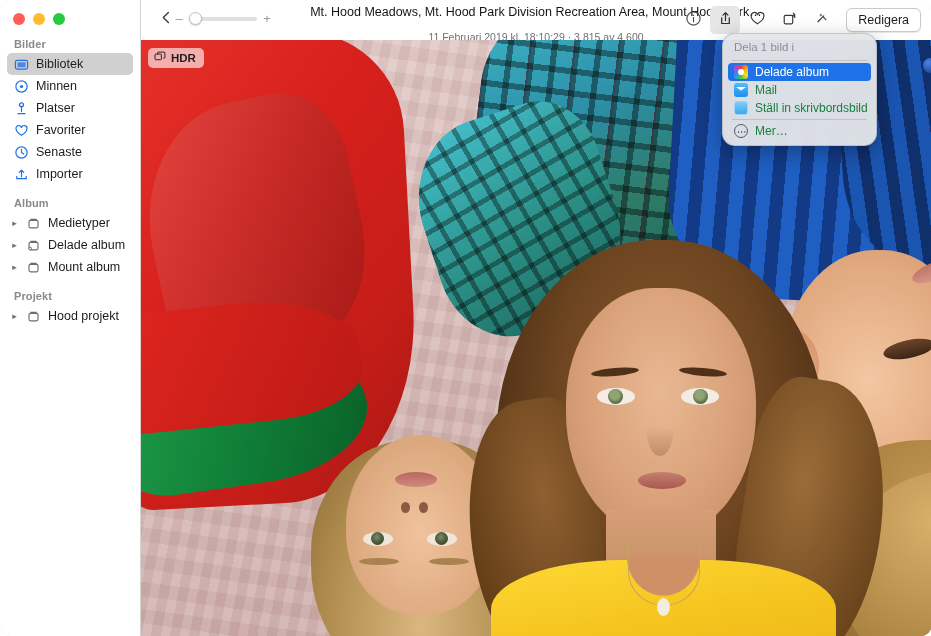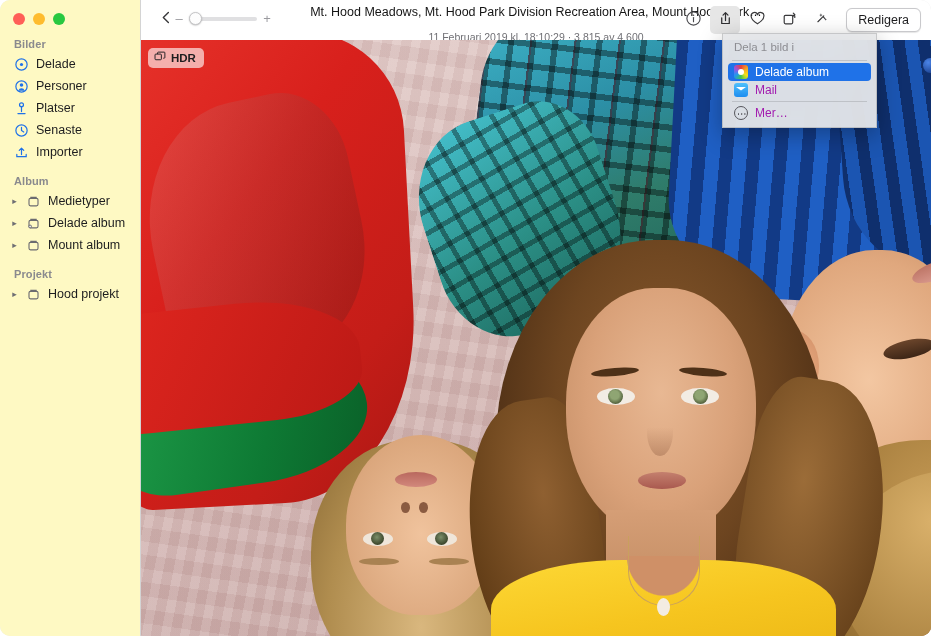--- a/index.html
+++ b/index.html
@@ -14,21 +14,21 @@
     width: 931px; height: 636px;
     border-radius: 10px;
     overflow: hidden;
     background: #e9e9e9;
   }
 
   
   #sidebar {
     position: absolute; left: 0; top: 0;
     width: 141px; height: 636px;
-    background: #fef9c3;
+    background: #ffffff;
     border-right: 1px solid #d4d4d4;
   }
   #traffic { position: absolute; left: 13px; top: 13px; display: flex; gap: 8px; }
   .light { width: 12px; height: 12px; border-radius: 50%; }
   .l-red { background: #ff5f57; }
   .l-yellow { background: #febc2e; }
   .l-green { background: #28c840; }
 
   .sb-section {
     font-size: 11px; color: #8a8a8e; font-weight: 600;
@@ -340,36 +340,36 @@
     backdrop-filter: blur(6px);
   }
 
   
   #share-menu {
     position: absolute; left: 722px; top: 33px;
     width: 155px;
     background: rgba(233,233,233,.93);
     backdrop-filter: blur(22px);
     border: .5px solid rgba(0,0,0,.14);
-    border-radius: 0;
+    border-radius: 13px;
     box-shadow: 0 7px 22px rgba(0,0,0,.30);
     padding: 5px 0 5px 0;
   }
   #menu-header {
     font-size: 11.5px; color: #8d8d92;
     padding: 2px 0 5px 11px;
   }
   .menu-sep {
     height: 1px; background: rgba(0,0,0,.13); margin: 2px 9px;
   }
   .menu-item {
     display: flex; align-items: center; gap: 7px;
     height: 18px; margin: 0 5px; padding-left: 6px;
     border-radius: 4px;
-    font-size: 12px; color: #a21caf;
+    font-size: 12px; color: #15803d;
     white-space: nowrap;
   }
   .menu-item.highlight { background: #1f72e8; color: #ffffff; }
   .mi-ico {
     width: 14px; height: 14px; flex: 0 0 14px;
     border-radius: 3px; display: block;
   }
   .ico-shared {
     background:
       conic-gradient(from 0deg, #e8403a, #f5a623, #f7e018, #43c552, #2196f3, #9b51e0, #e8403a);
@@ -446,52 +446,59 @@
     <div id="traffic">
       <div class="light l-red"></div>
       <div class="light l-yellow"></div>
       <div class="light l-green"></div>
     </div>
 
     <div id="sb-scroll">
 
       <div class="sb-section">Bilder</div>
 
+      <div class="sb-row selected">
+        <span class="sb-ico">
+          <svg viewBox="0 0 16 16" width="15" height="15">
+              <rect x="1.5" y="3.5" width="13" height="9.5" rx="2" fill="none" stroke="#1f72e8" stroke-width="1.3"></rect>
+              <rect x="3.6" y="5.6" width="8.8" height="5.4" rx="1" fill="#1f72e8" opacity=".75"></rect>
+            </svg>
+        </span>
+        <span>Bibliotek</span>
+      </div>
 
       <div class="sb-row">
         <span class="sb-ico">
           <svg viewBox="0 0 16 16" width="15" height="15">
               <circle cx="8" cy="8" r="6" fill="none" stroke="#1f72e8" stroke-width="1.3"></circle>
               <circle cx="8" cy="8" r="1.7" fill="#1f72e8"></circle>
             </svg>
         </span>
-        <span>Delade</span>
-      </div>
-
-      <div class="sb-row">
-        <span class="sb-ico">
-          <svg viewBox="0 0 16 16" width="15" height="15">
-              <circle cx="8" cy="8" r="6" fill="none" stroke="#1f72e8" stroke-width="1.3"></circle>
-              <circle cx="8" cy="6.3" r="1.9" fill="#1f72e8"></circle>
-              <path d="M4.6 12.4a3.6 3.6 0 0 1 6.8 0" fill="#1f72e8"></path>
-            </svg>
-        </span>
-        <span>Personer</span>
-      </div>
+        <span>Minnen</span>
+      </div>
+
 
       <div class="sb-row">
         <span class="sb-ico">
           <svg viewBox="0 0 16 16" width="15" height="15">
               <circle cx="8" cy="4" r="2.1" fill="none" stroke="#1f72e8" stroke-width="1.3"></circle>
               <path d="M8 6.1v5.2M4.2 13.4h7.6" stroke="#1f72e8" stroke-width="1.3" fill="none" stroke-linecap="round"></path>
             </svg>
         </span>
         <span>Platser</span>
       </div>
 
+      <div class="sb-row">
+        <span class="sb-ico">
+          <svg viewBox="0 0 16 16" width="15" height="15">
+              <path d="M8 13.1S2.2 9.6 2.2 6.2A2.9 2.9 0 0 1 8 5.1a2.9 2.9 0 0 1 5.8 1.1c0 3.4-5.8 6.9-5.8 6.9z" fill="none" stroke="#1f72e8" stroke-width="1.3"></path>
+            </svg>
+        </span>
+        <span>Favoriter</span>
+      </div>
 
       <div class="sb-row">
         <span class="sb-ico">
           <svg viewBox="0 0 16 16" width="15" height="15">
               <circle cx="8" cy="8" r="6" fill="none" stroke="#1f72e8" stroke-width="1.3"></circle>
               <path d="M8 4.7V8l2.4 1.6" stroke="#1f72e8" stroke-width="1.3" fill="none" stroke-linecap="round"></path>
             </svg>
         </span>
         <span>Senaste</span>
       </div>
@@ -718,20 +725,24 @@
 
     <div class="menu-item">
       <span class="mi-ico ico-mail"></span>
       <span>Mail</span>
     </div>
 
 
 
 
 
+    <div class="menu-item">
+      <span class="mi-ico ico-desktop"></span>
+      <span>Ställ in skrivbordsbild</span>
+    </div>
 
     <div class="menu-sep"></div>
 
     <div class="menu-item">
       <span class="mi-ico ico-more"></span>
       <span>Mer…</span>
     </div>
   </div>
 
 </div>

